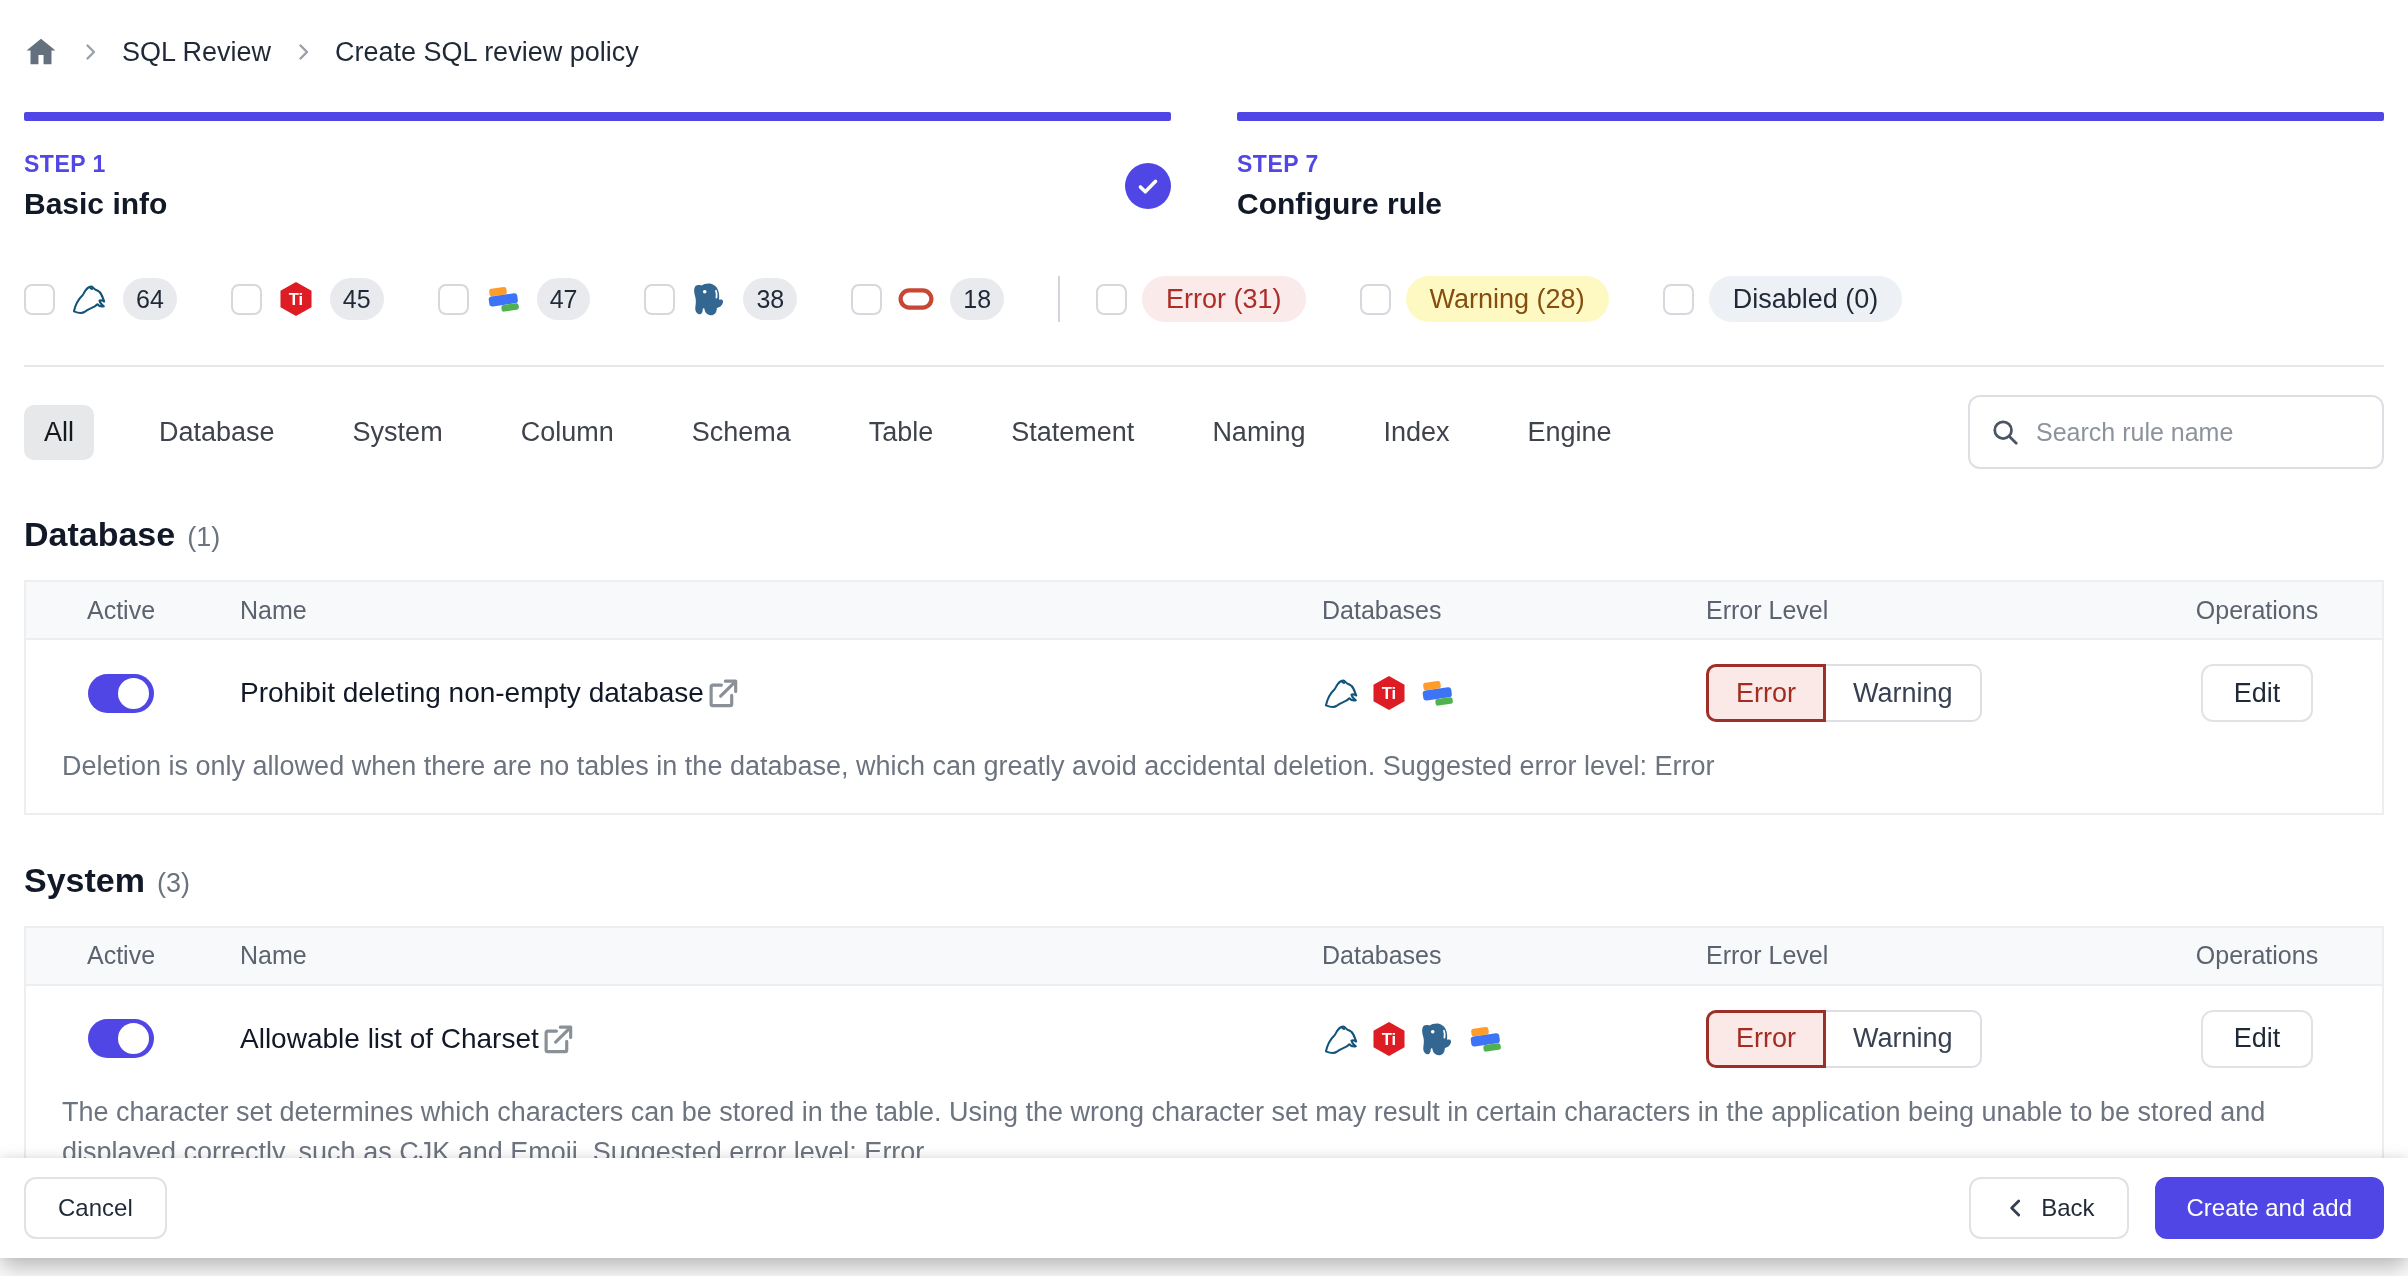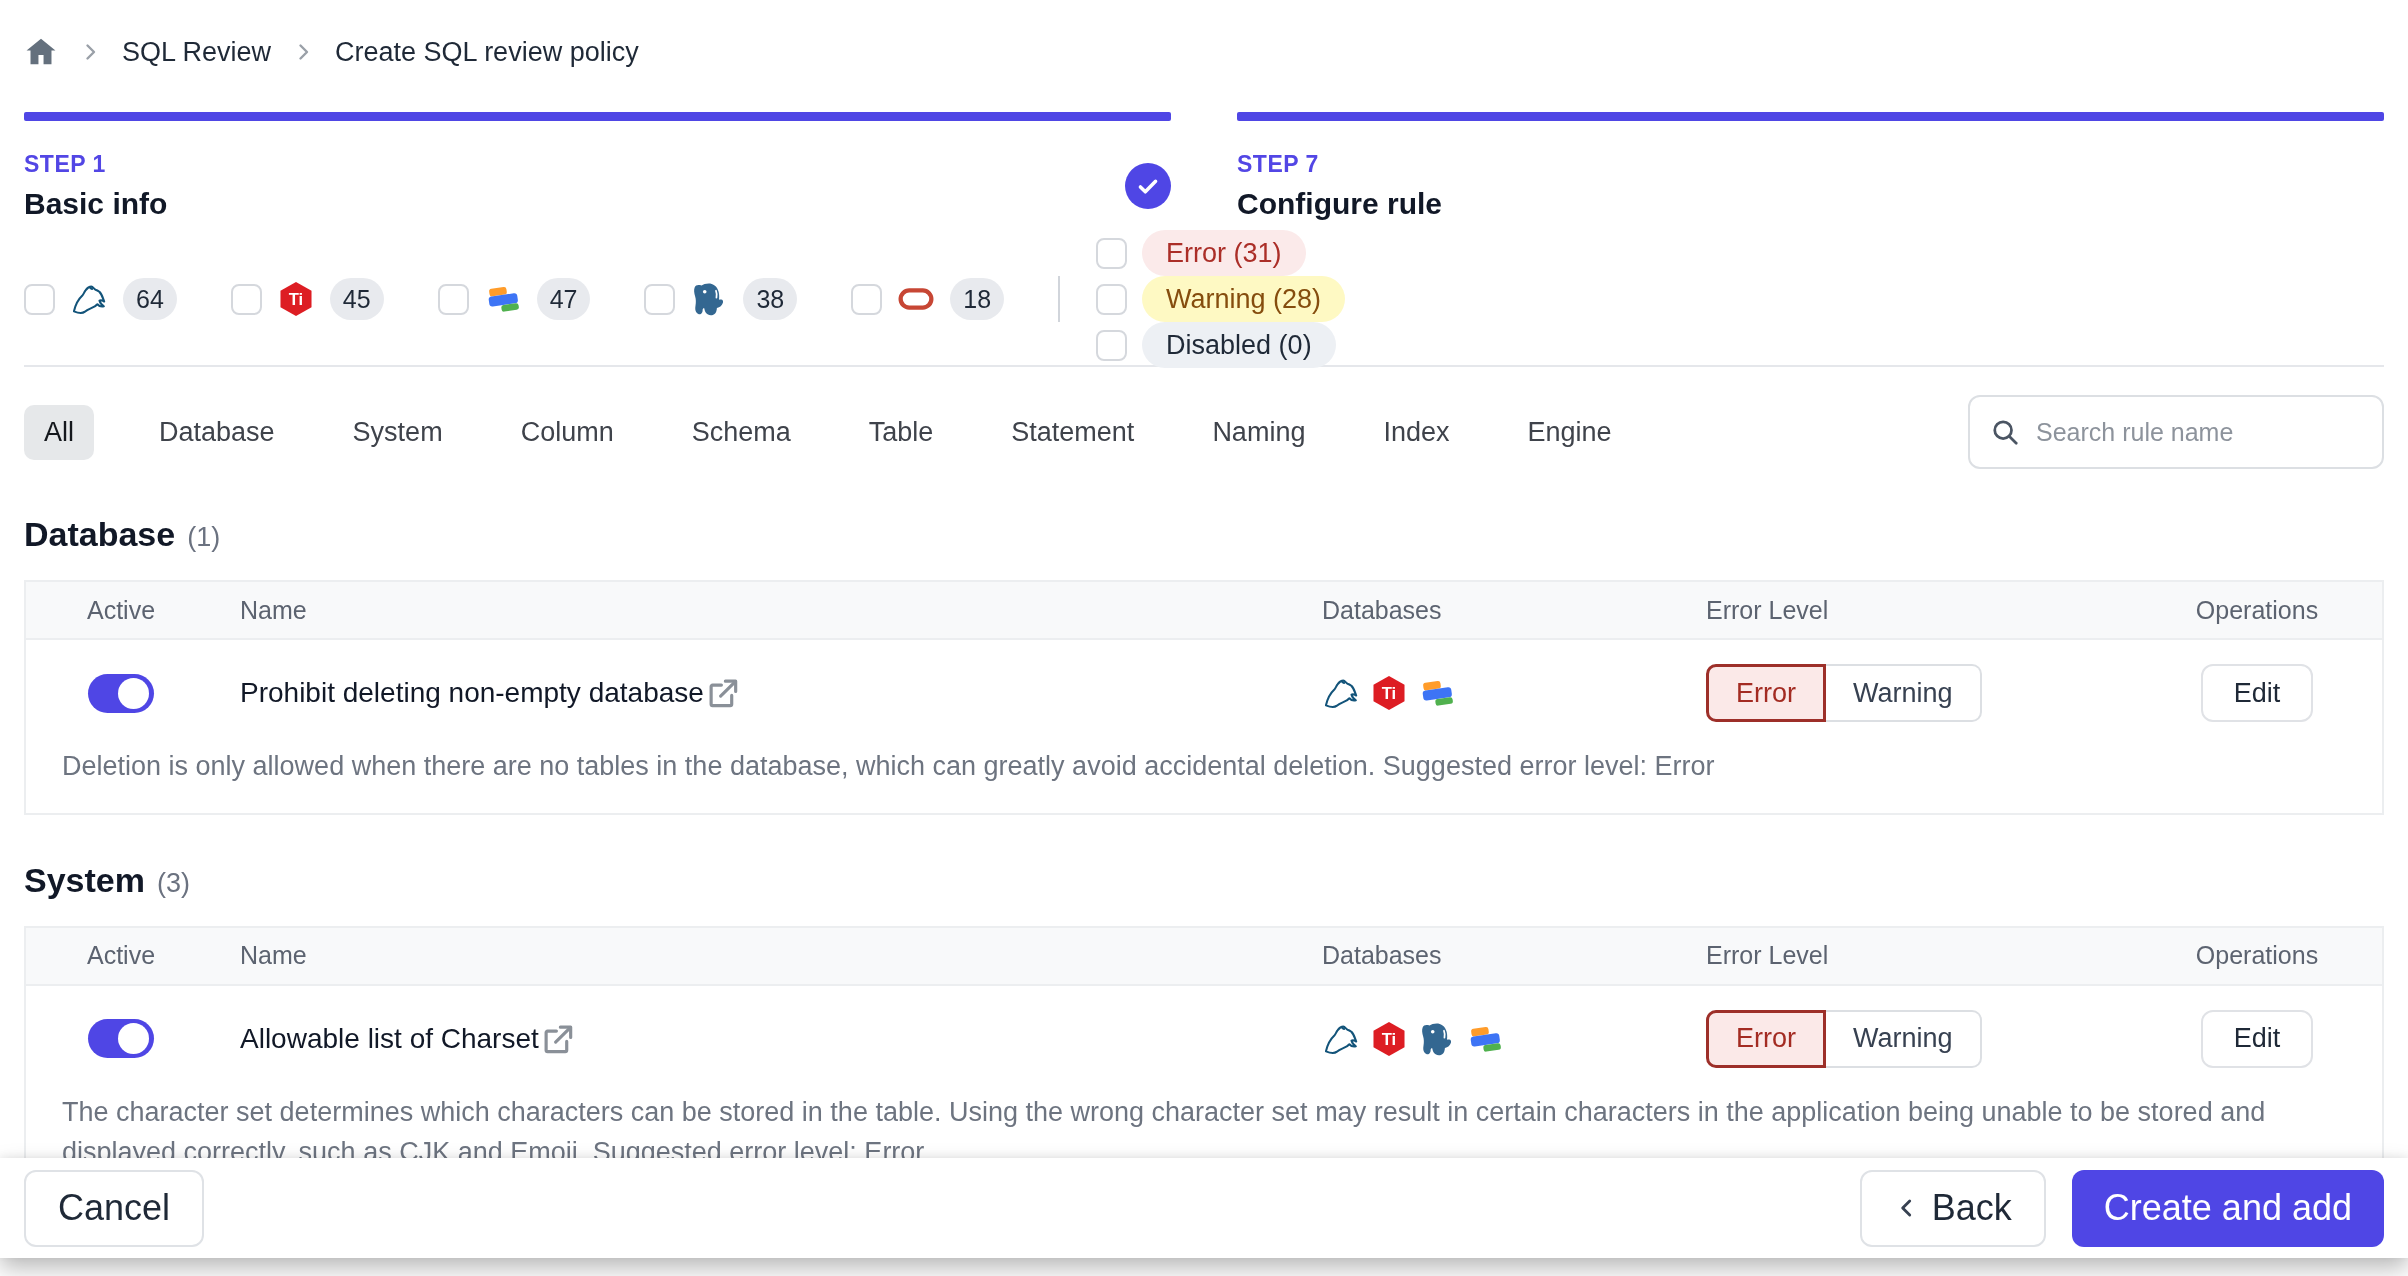--- a/index.html
+++ b/index.html
@@ -87,21 +87,21 @@
 
   .edit-btn { height:58px; padding:0 31px; background:#fff; border:2px solid #e0e2e6; border-radius:12px;
     font-size:27px; color:#1f2937; cursor:pointer; font-family:inherit; }
 
   .row-desc { padding:14px 36px 26px; color:#6d7480; font-size:27px; line-height:1.5; }
 
   
   .footer { position:absolute; left:0; right:0; bottom:18px; height:100px; background:#fff;
     display:flex; align-items:center; padding:0 24px; z-index:20;
     box-shadow:0 -2px 8px rgba(0,0,0,.05), 0 10px 22px rgba(0,0,0,.28); }
-  .btn { height:77px; border-radius:12px; font-size:36px; font-weight:500; display:flex;
+  .btn { height:62px; border-radius:12px; font-size:24px; font-weight:500; display:flex;
     align-items:center; gap:12px; cursor:pointer; font-family:inherit; }
   .btn-plain { background:#fff; border:2px solid #dfe2e6; color:#1f2937; padding:0 32px; }
   .btn-primary { background:#4f46e5; border:none; color:#fff; padding:0 32px; }
   .footer-right { margin-left:auto; display:flex; gap:26px; }
 
   .icon { display:inline-flex; flex:none; }
 </style>
 </head>
 <body>
 
@@ -203,21 +203,21 @@
           <span class="checkbox"></span>
           <span class="icon db-icon">
             <svg viewBox="0 0 24 24" fill="none" width="37" height="37">
               <rect x="2.3" y="6.6" width="19.4" height="10.8" rx="5.4" stroke="#c74634" stroke-width="2.7"></rect>
             </svg>
           </span>
           <span class="count-badge">18</span>
         </div>
       </div>
     <div class="vsep"></div>
-    <div style="display:flex;align-items:flex-start;flex-direction:column;" id="level-filters">
+    <div style="display:flex;align-items:flex-end;" id="level-filters">
         <div class="filter-item">
           <span class="checkbox"></span>
           <span class="level-pill level-error">Error (31)</span>
         </div>
         <div class="filter-item">
           <span class="checkbox"></span>
           <span class="level-pill level-warning">Warning (28)</span>
         </div>
         <div class="filter-item">
           <span class="checkbox"></span>

